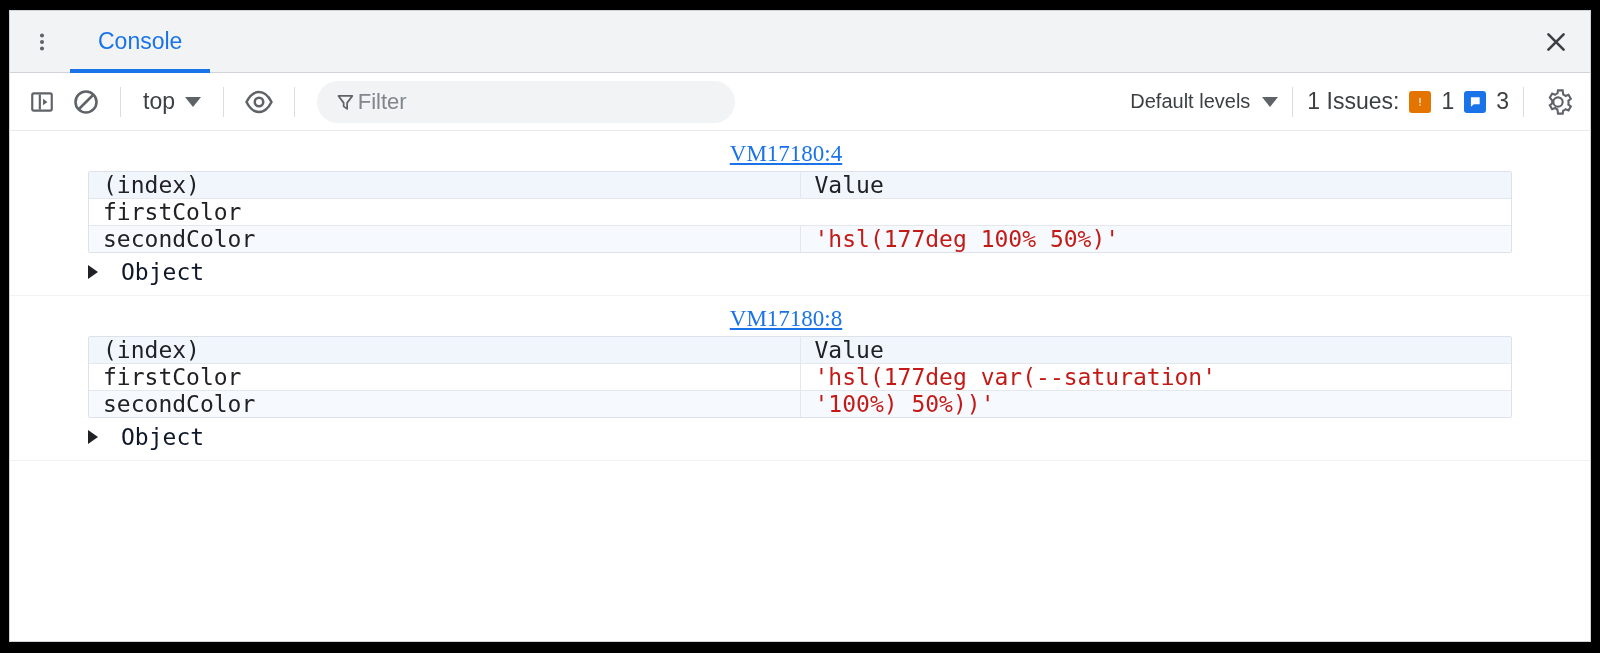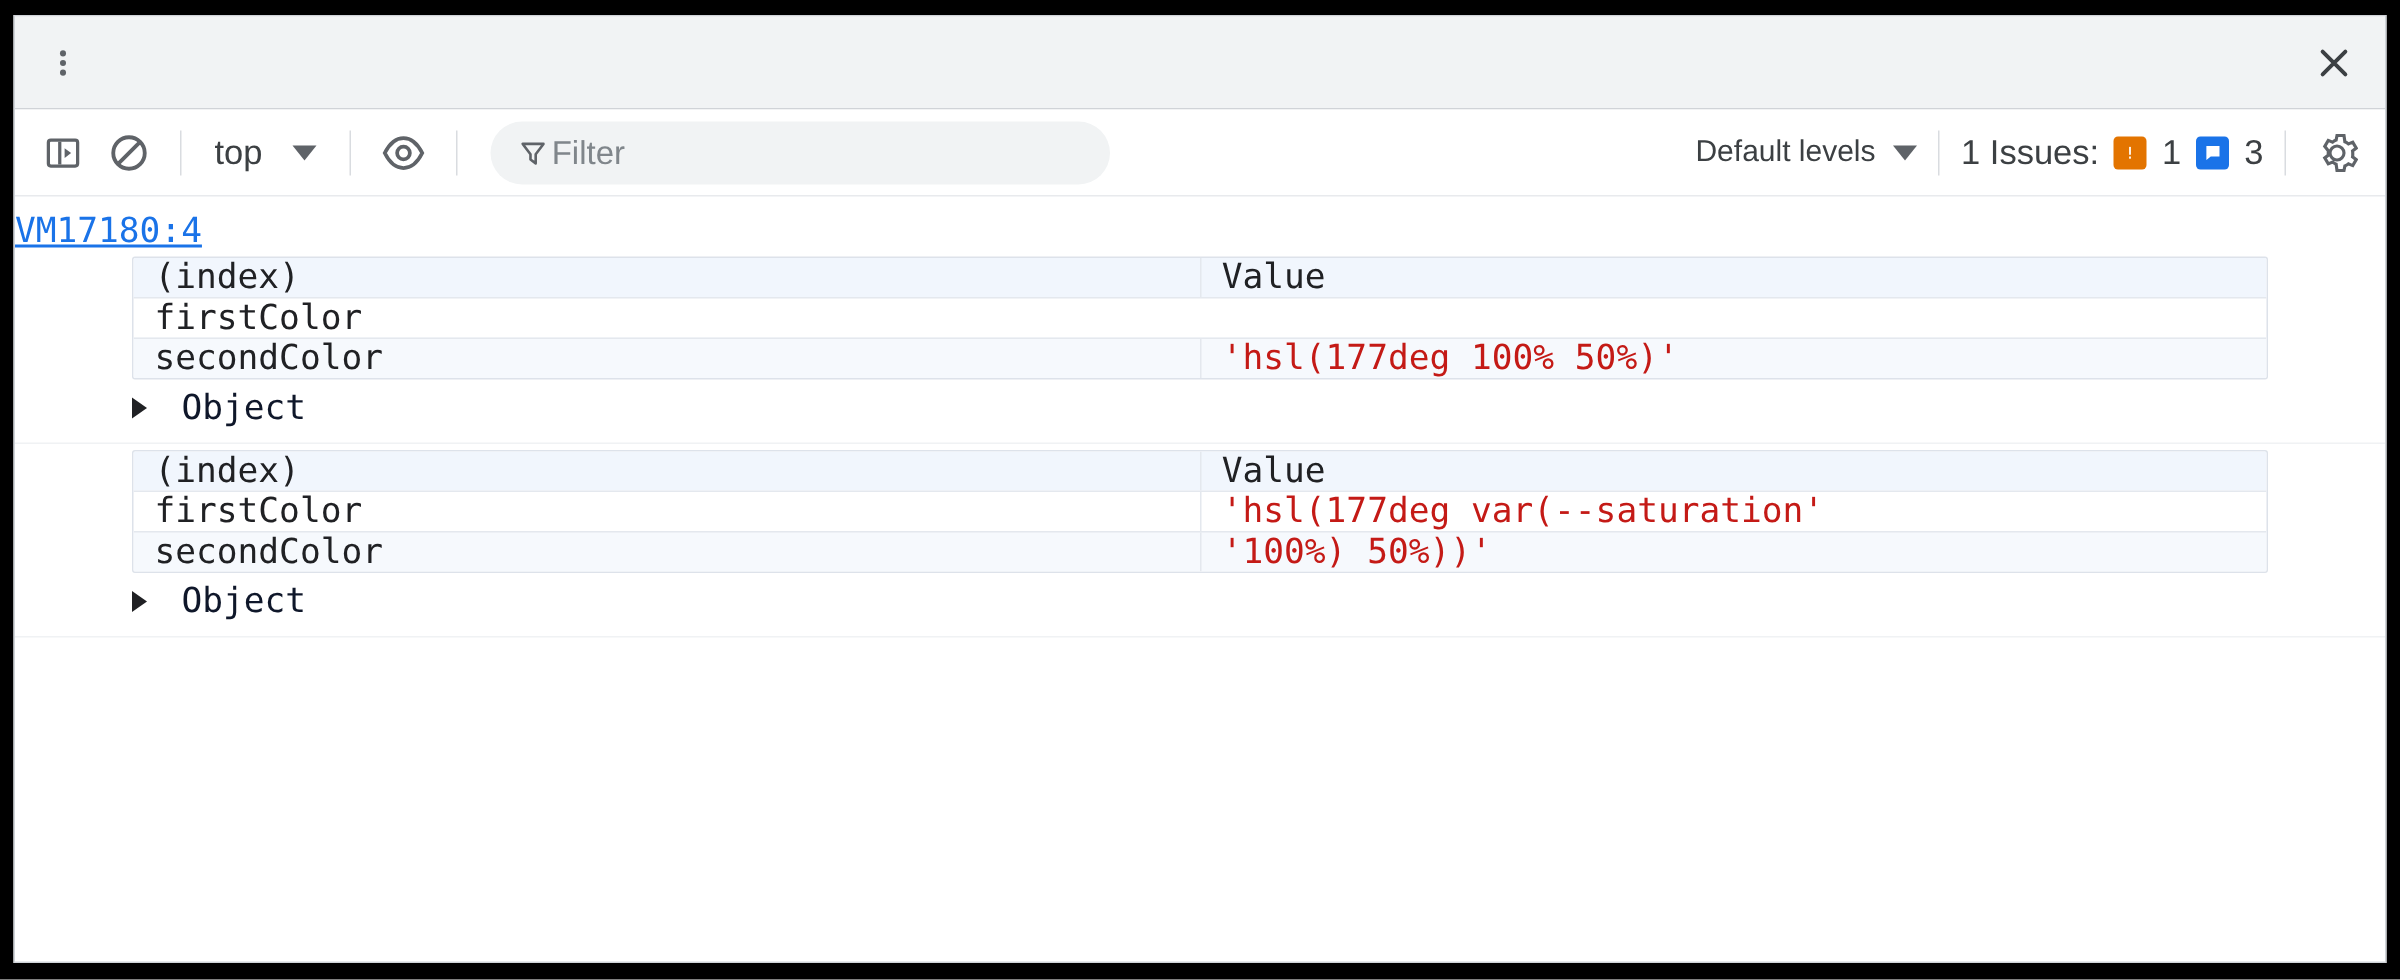--- a/index.html
+++ b/index.html
@@ -92,21 +92,21 @@
   }
   .tb-sep {
     width: 1px;
     height: 30px;
     background: #d9dce0;
     margin: 0 10px;
   }
   .context-picker {
     display: flex;
     align-items: center;
-    gap: 20px;
+    gap: 10px;
     font-size: 23px;
     color: #3c4043;
     cursor: pointer;
     padding: 0 8px;
   }
   .dropdown-caret {
     width: 0; height: 0;
     border-left: 8px solid transparent;
     border-right: 8px solid transparent;
     border-top: 10px solid #5f6368;
@@ -173,22 +173,23 @@
     overflow: auto;
     font-family: ui-monospace, Menlo, Consolas, monospace;
     font-size: 23px;
   }
   .entry {
     border-bottom: 1px solid #f0f2f4;
     padding: 4px 0 10px 0;
   }
   .source-link-row {
     display: flex;
-    justify-content: flex-start;
+    justify-content: center;
     padding: 6px 28px 4px 0;
+    font-family: Liberation Serif, serif;
   }
   .source-link {
     color: #1a73e8;
     text-decoration: underline;
     cursor: pointer;
   }
   .tbl {
     margin: 0 78px 0 78px;
     border: 1px solid #dde2ea;
     border-radius: 2px;
@@ -231,20 +232,23 @@
 
 <div class="frame">
 
   <div class="tabstrip">
     <div class="kebab">
       <svg viewBox="0 0 24 24">
         <circle cx="12" cy="5" r="2.2" fill="currentColor"></circle>
         <circle cx="12" cy="12" r="2.2" fill="currentColor"></circle>
         <circle cx="12" cy="19" r="2.2" fill="currentColor"></circle>
       </svg>
+    </div>
+    <div class="tab active">
+      <span>Console</span>
     </div>
     <div class="spacer"></div>
     <div class="close-btn">
       <svg viewBox="0 0 24 24" width="26" height="26">
         <path d="M5 5 L19 19 M19 5 L5 19" stroke="currentColor" stroke-width="2.4" stroke-linecap="round" fill="none"></path>
       </svg>
     </div>
   </div>
 
   <div class="toolbar">
@@ -329,20 +333,23 @@
           <div class="cell val-string">'hsl(177deg 100% 50%)'</div>
         </div>
       </div>
       <div class="obj-expand">
         <span class="tri"></span>
         <span>Object</span>
       </div>
     </div>
 
     <div class="entry">
+      <div class="source-link-row">
+        <span class="source-link">VM17180:8</span>
+      </div>
       <div class="tbl">
         <div class="tbl-row header">
           <div class="cell">(index)</div>
           <div class="cell">Value</div>
         </div>
         <div class="tbl-row">
           <div class="cell">firstColor</div>
           <div class="cell val-string">'hsl(177deg var(--saturation'</div>
         </div>
         <div class="tbl-row alt">

